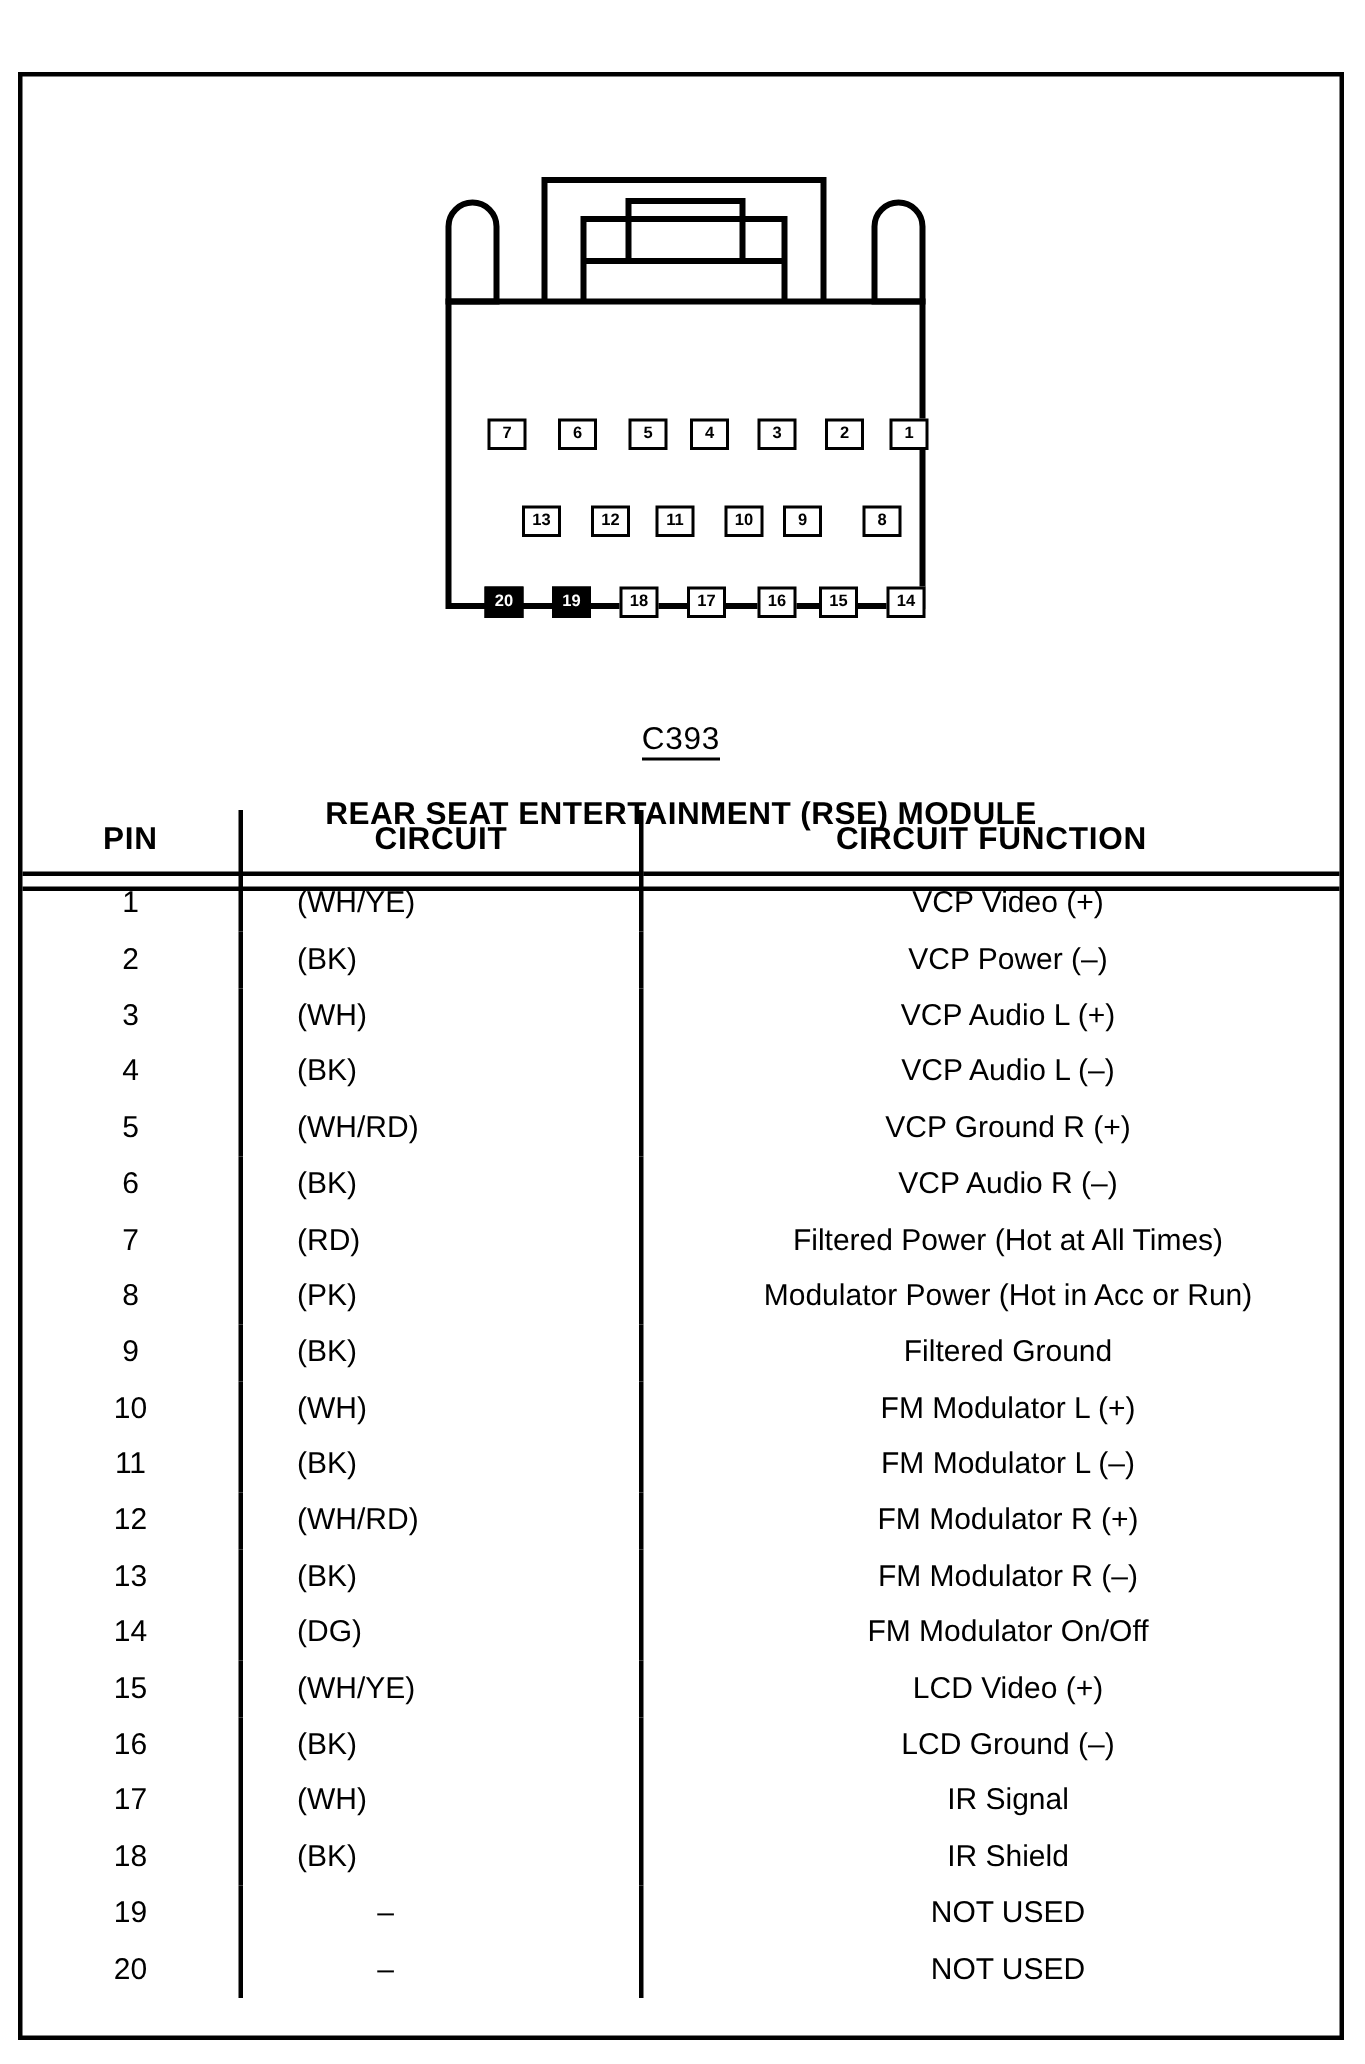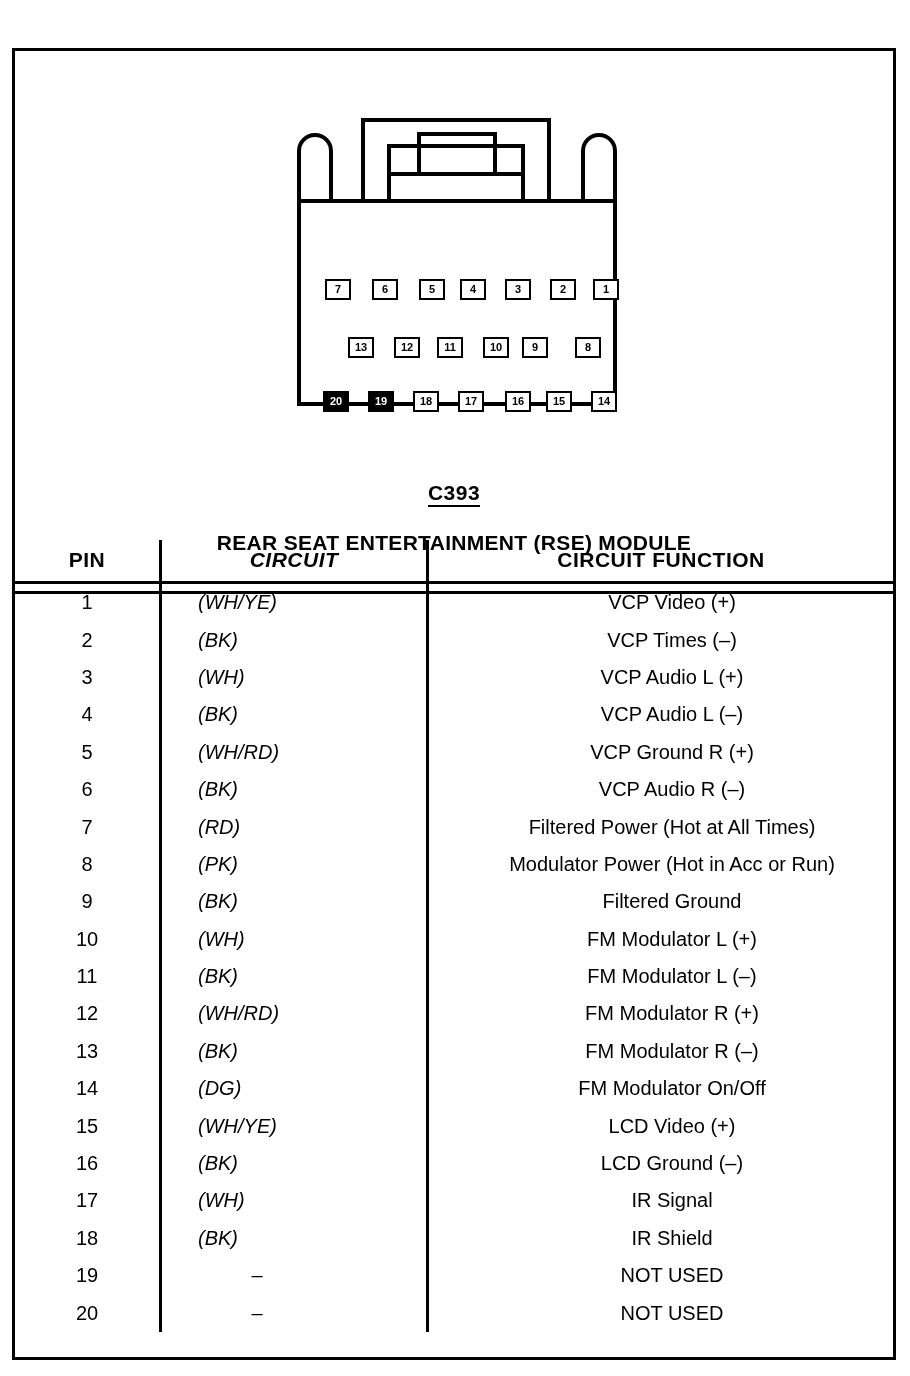--- a/index.html
+++ b/index.html
@@ -65,21 +65,21 @@
   }
   .pin-box.filled {
     background: #000;
     color: #fff;
   }
 
   .conn-label {
     position: absolute;
     width: 878px;
     text-align: center;
-    font-weight: bold;
+    font-weight: normal;
     font-size: 21px;
     letter-spacing: 0.5px;
   }
   .conn-label .underline {
     border-bottom: 2px solid #000;
     padding-bottom: 1px;
   }
   .conn-title {
     position: absolute;
     width: 878px;
@@ -122,21 +122,20 @@
   .col-pin {
     width: 144px;
     text-align: center;
     border-right: 3px solid #000;
   }
   .col-circuit {
     width: 228px;
     text-align: left;
     padding-left: 36px !important;
     border-right: 3px solid #000;
-    font-style: italic;
   }
   .col-func {
     text-align: center;
     padding-left: 22px !important;
   }
   th.col-circuit, th.col-func {
     text-align: center !important;
     padding-left: 0 !important;
   }
   .dash {
@@ -212,21 +211,21 @@
       </thead>
       <tbody>
         <tr>
             <td class="col-pin">1</td>
             <td class="col-circuit">(WH/YE)</td>
             <td class="col-func">VCP Video (+)</td>
           </tr>
         <tr>
             <td class="col-pin">2</td>
             <td class="col-circuit">(BK)</td>
-            <td class="col-func">VCP Times (–)</td>
+            <td class="col-func">VCP Power (–)</td>
           </tr>
         <tr>
             <td class="col-pin">3</td>
             <td class="col-circuit">(WH)</td>
             <td class="col-func">VCP Audio L (+)</td>
           </tr>
         <tr>
             <td class="col-pin">4</td>
             <td class="col-circuit">(BK)</td>
             <td class="col-func">VCP Audio L (–)</td>

